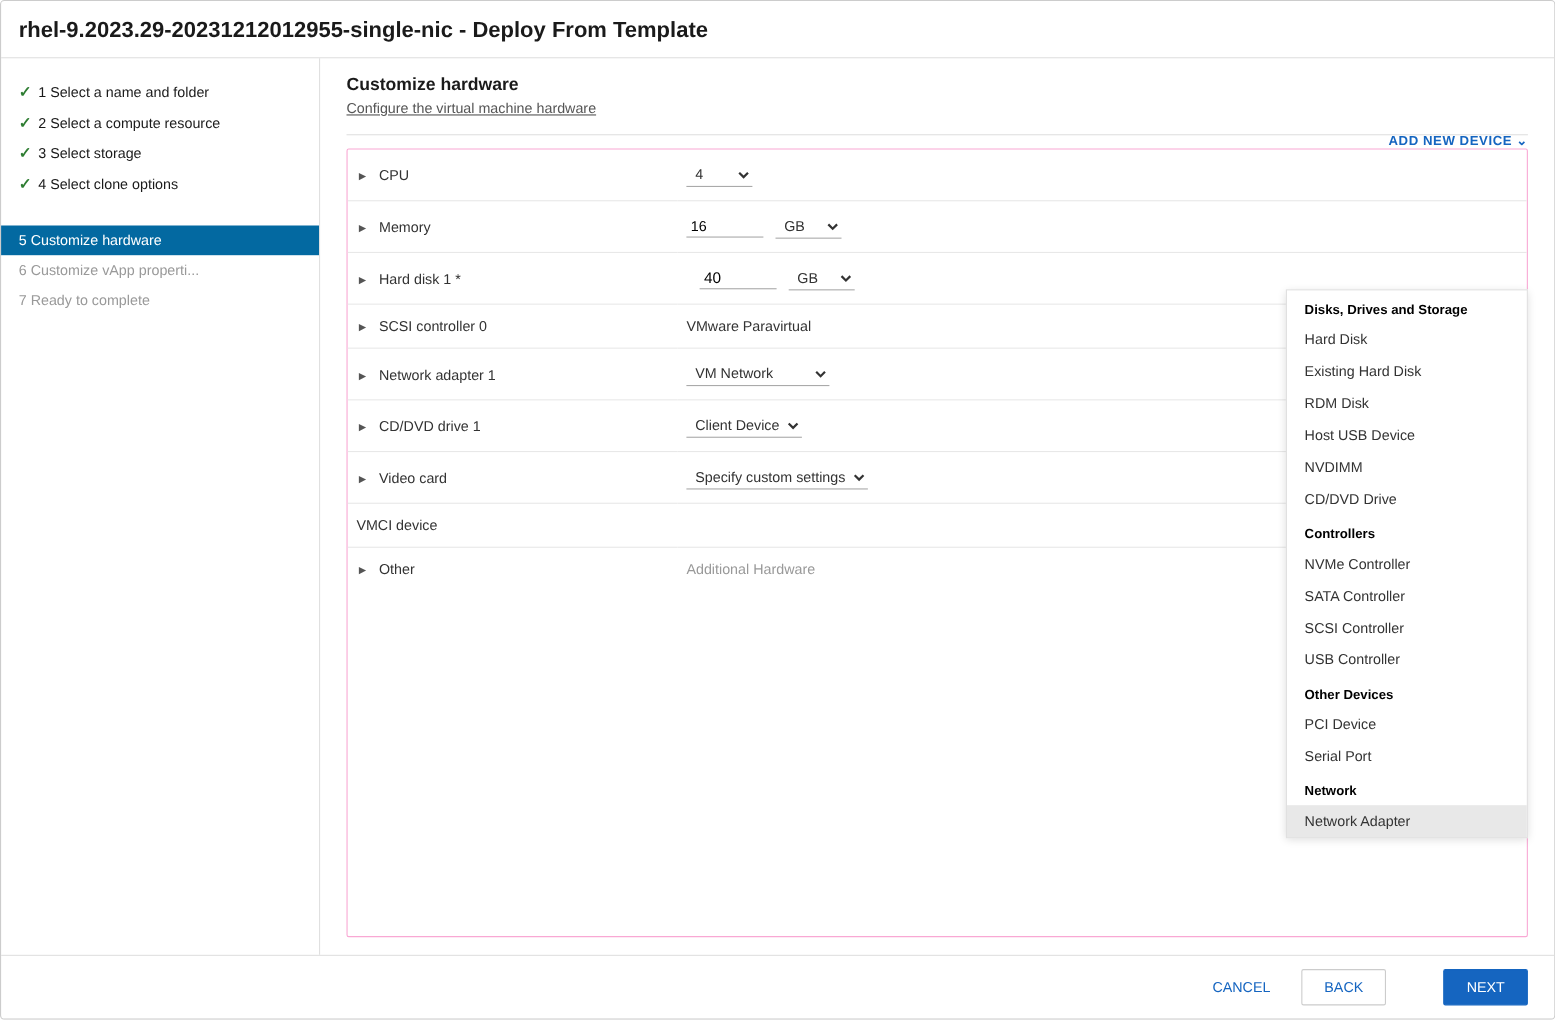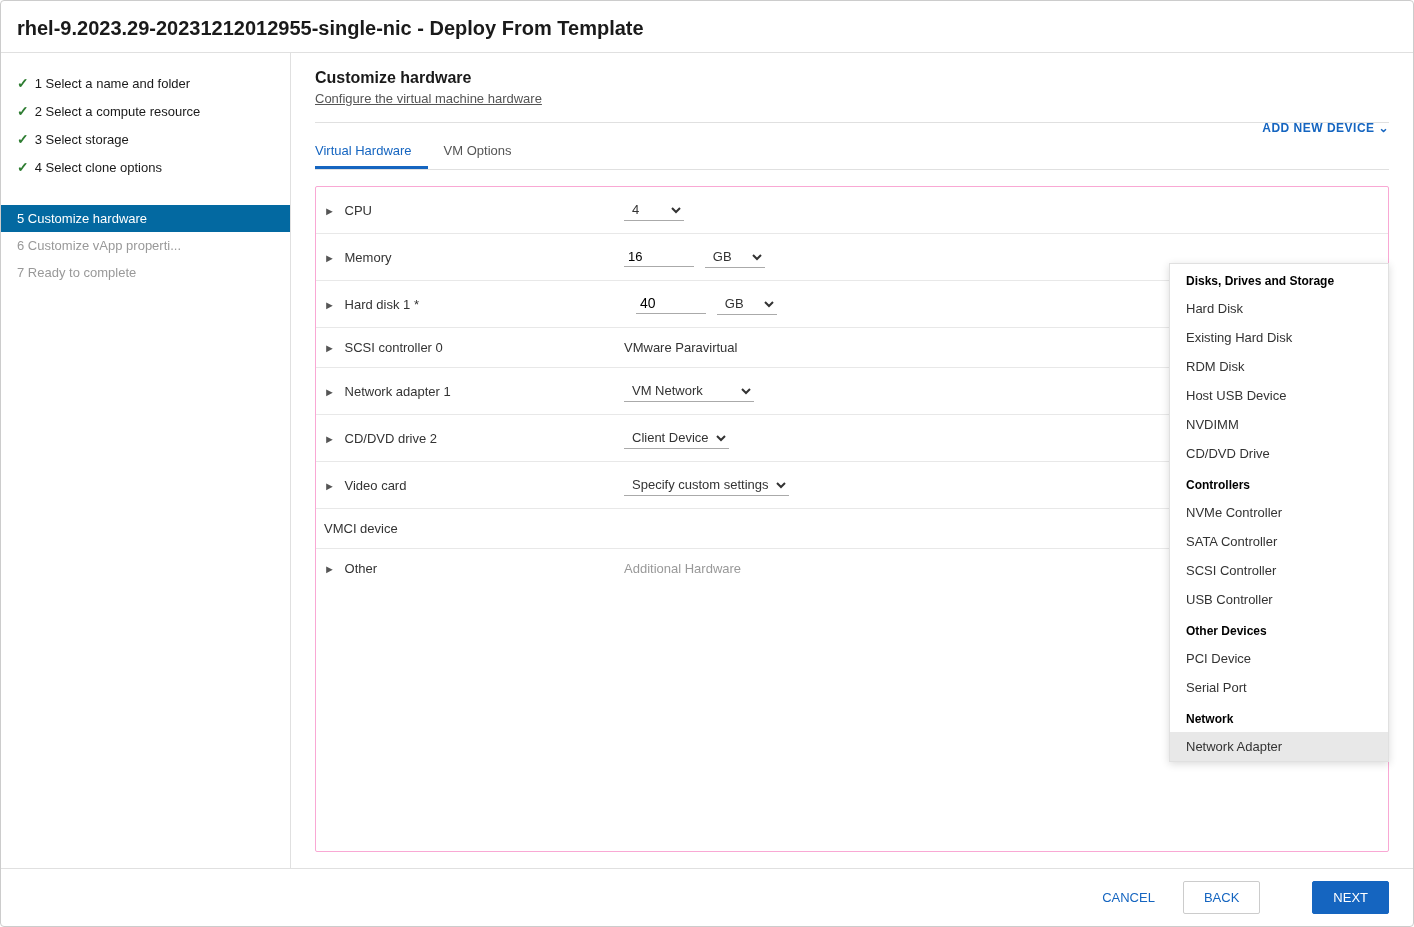--- a/index.html
+++ b/index.html
@@ -305,25 +305,20 @@
         </div>
       </div>
 
     <div class="content">
       <div class="content-header">
         <h2>Customize hardware</h2>
         <p>Configure the virtual machine hardware</p>
       </div>
       <hr class="divider">
 
-      <div class="tabs">
-
-      <div class="tab active">Virtual Hardware</div>
-          <div class="tab">VM Options</div>
-        </div>
 
       <div class="add-device-btn">
         <span>ADD NEW DEVICE</span> ⌄
       </div>
 
       <div class="hardware-content-area">
         <div class="table-wrapper">
           <table class="hw-table">
             <tbody id="hw-tbody">
 
@@ -372,21 +367,21 @@
       <span class="expand-icon">►</span>
       <span>Network adapter 1</span>
     </td>
     <td class="hw-cell-value">
       <select class="hw-select vm-network-select"><option selected="">VM Network</option></select>
     </td>
   </tr>
                 <tr class="hw-row">
     <td class="hw-cell-label">
       <span class="expand-icon">►</span>
-      <span>CD/DVD drive 2</span>
+      <span>CD/DVD drive 1</span>
     </td>
     <td class="hw-cell-value">
       <select class="hw-select "><option selected="">Client Device</option></select>
     </td>
   </tr>
                 <tr class="hw-row">
     <td class="hw-cell-label">
       <span class="expand-icon">►</span>
       <span>Video card</span>
     </td>

